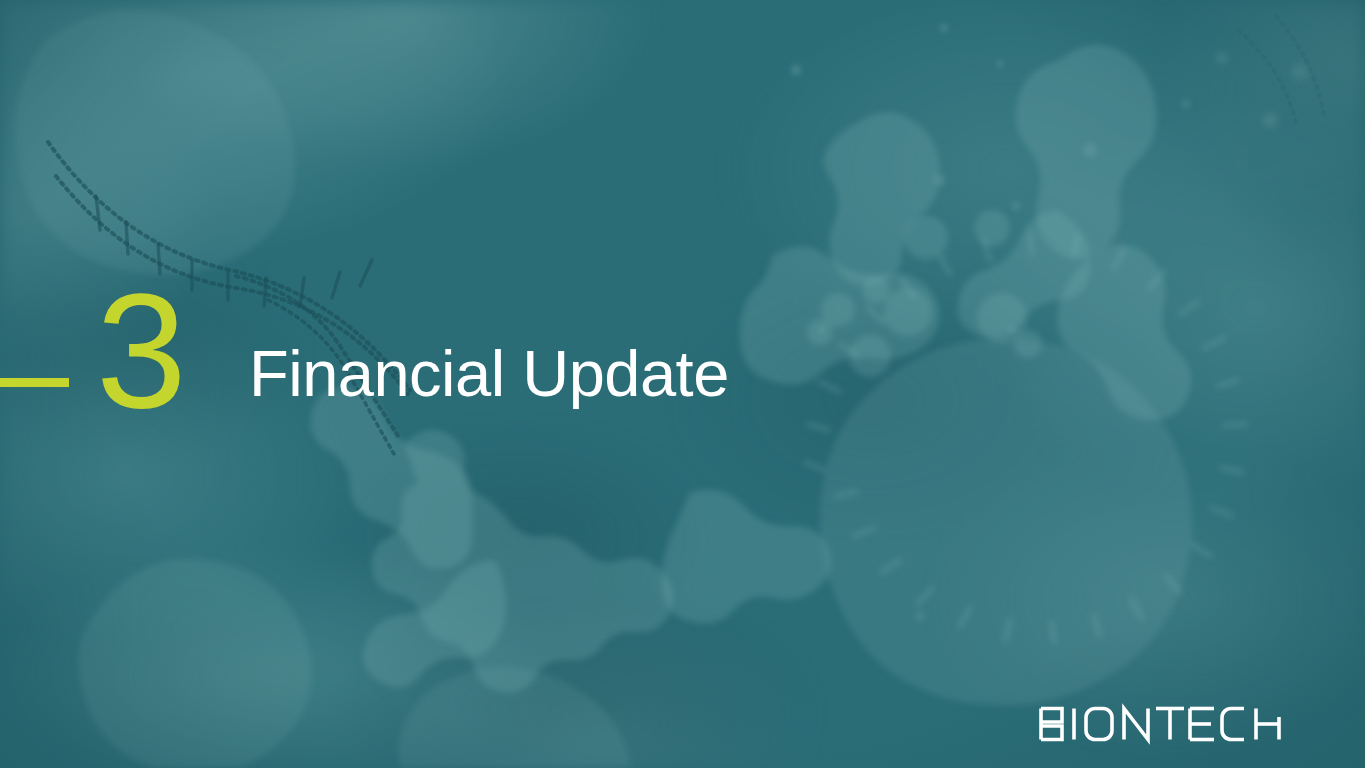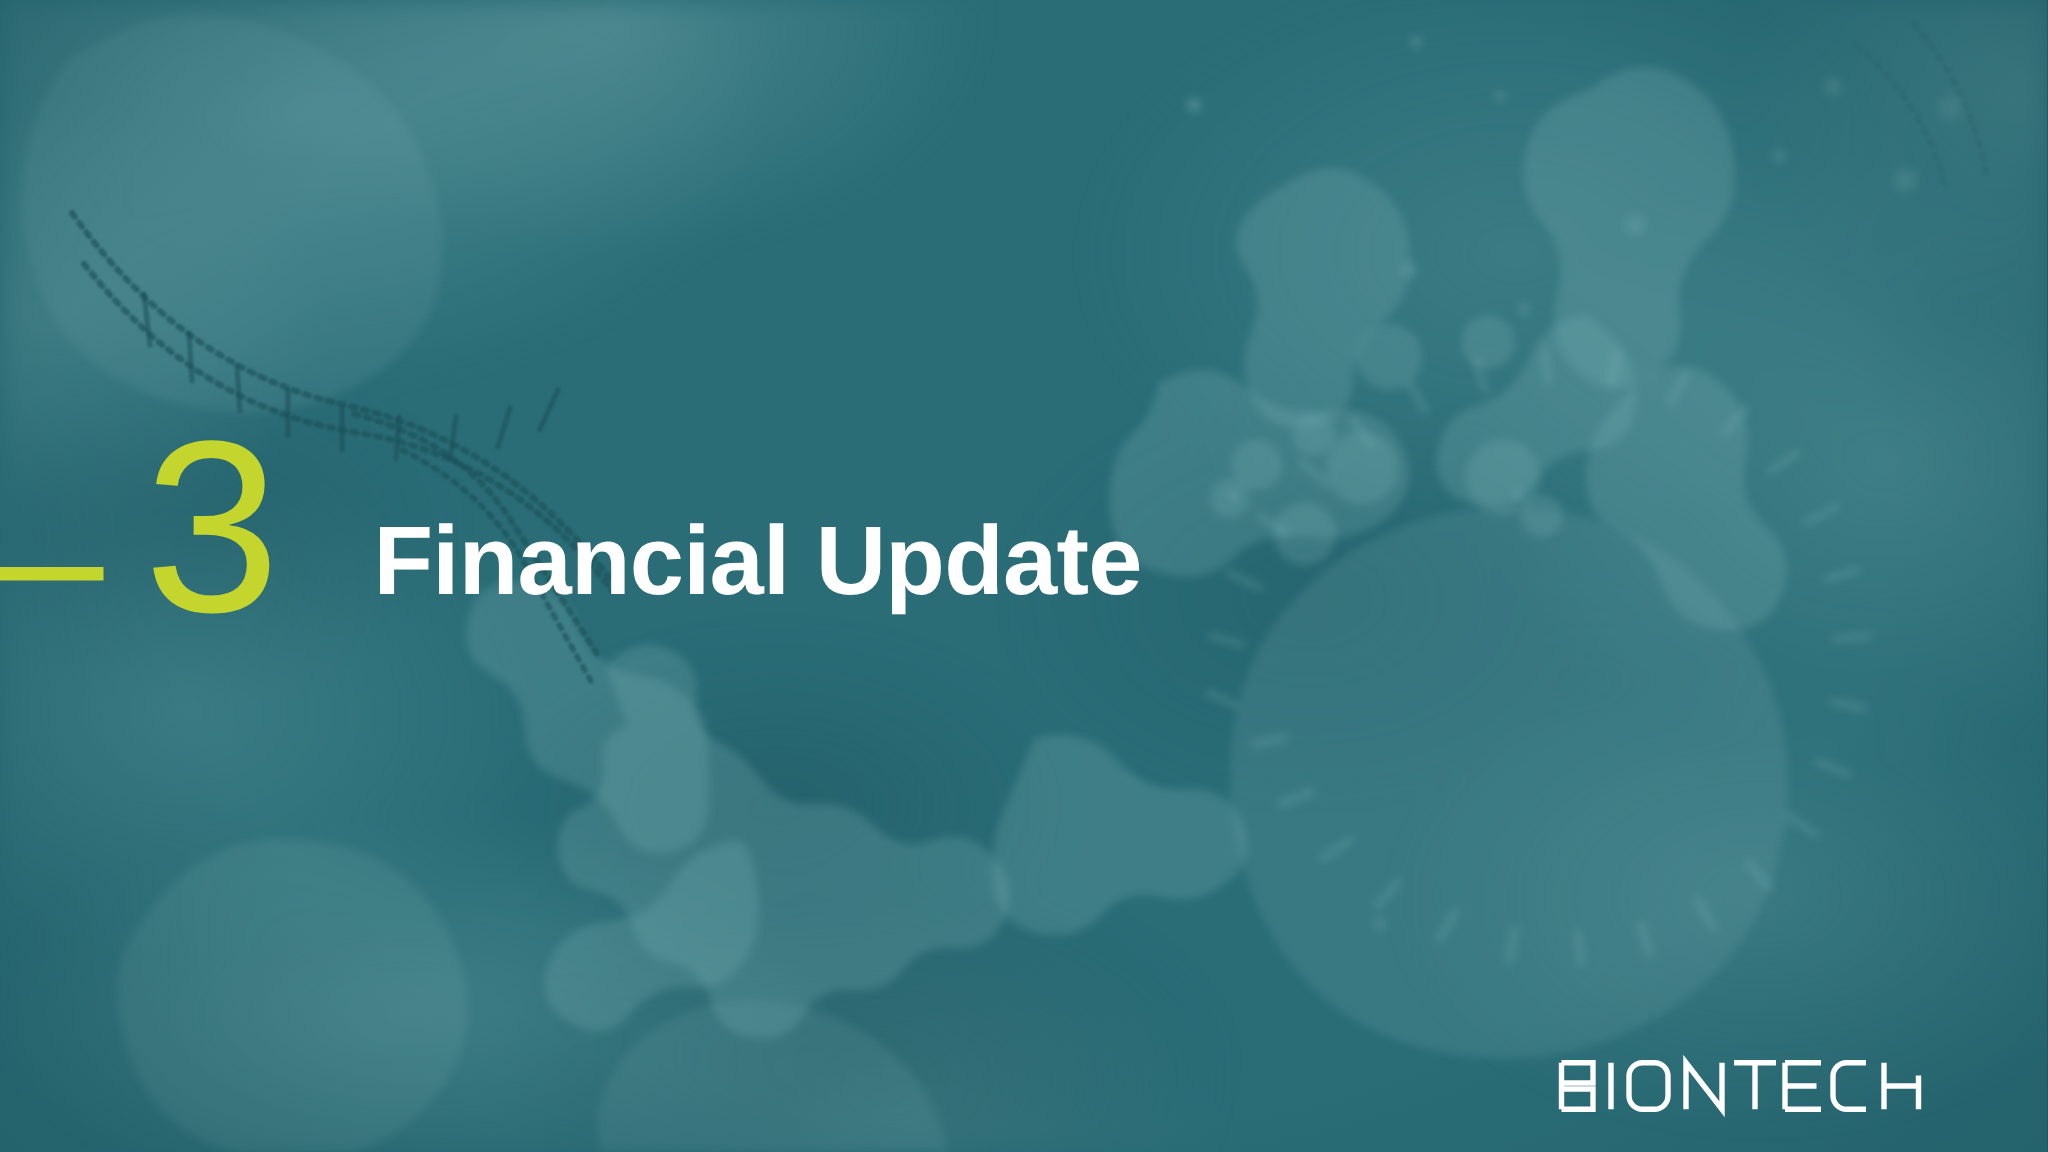--- a/index.html
+++ b/index.html
@@ -107,21 +107,21 @@
     color: #c4d52e;
     letter-spacing: -2px;
   }
 
   #slide-title {
     position: absolute;
     left: 249px;
     top: 296px;
     font-size: 65px;
     line-height: 1.06;
-    font-weight: 700;
+    font-weight: 400;
     color: #ffffff;
     letter-spacing: -0.5px;
     white-space: nowrap;
   }
 
   #slide-subtitle {
     position: absolute;
     left: 245px;
     top: 388px;
     font-size: 28px;

